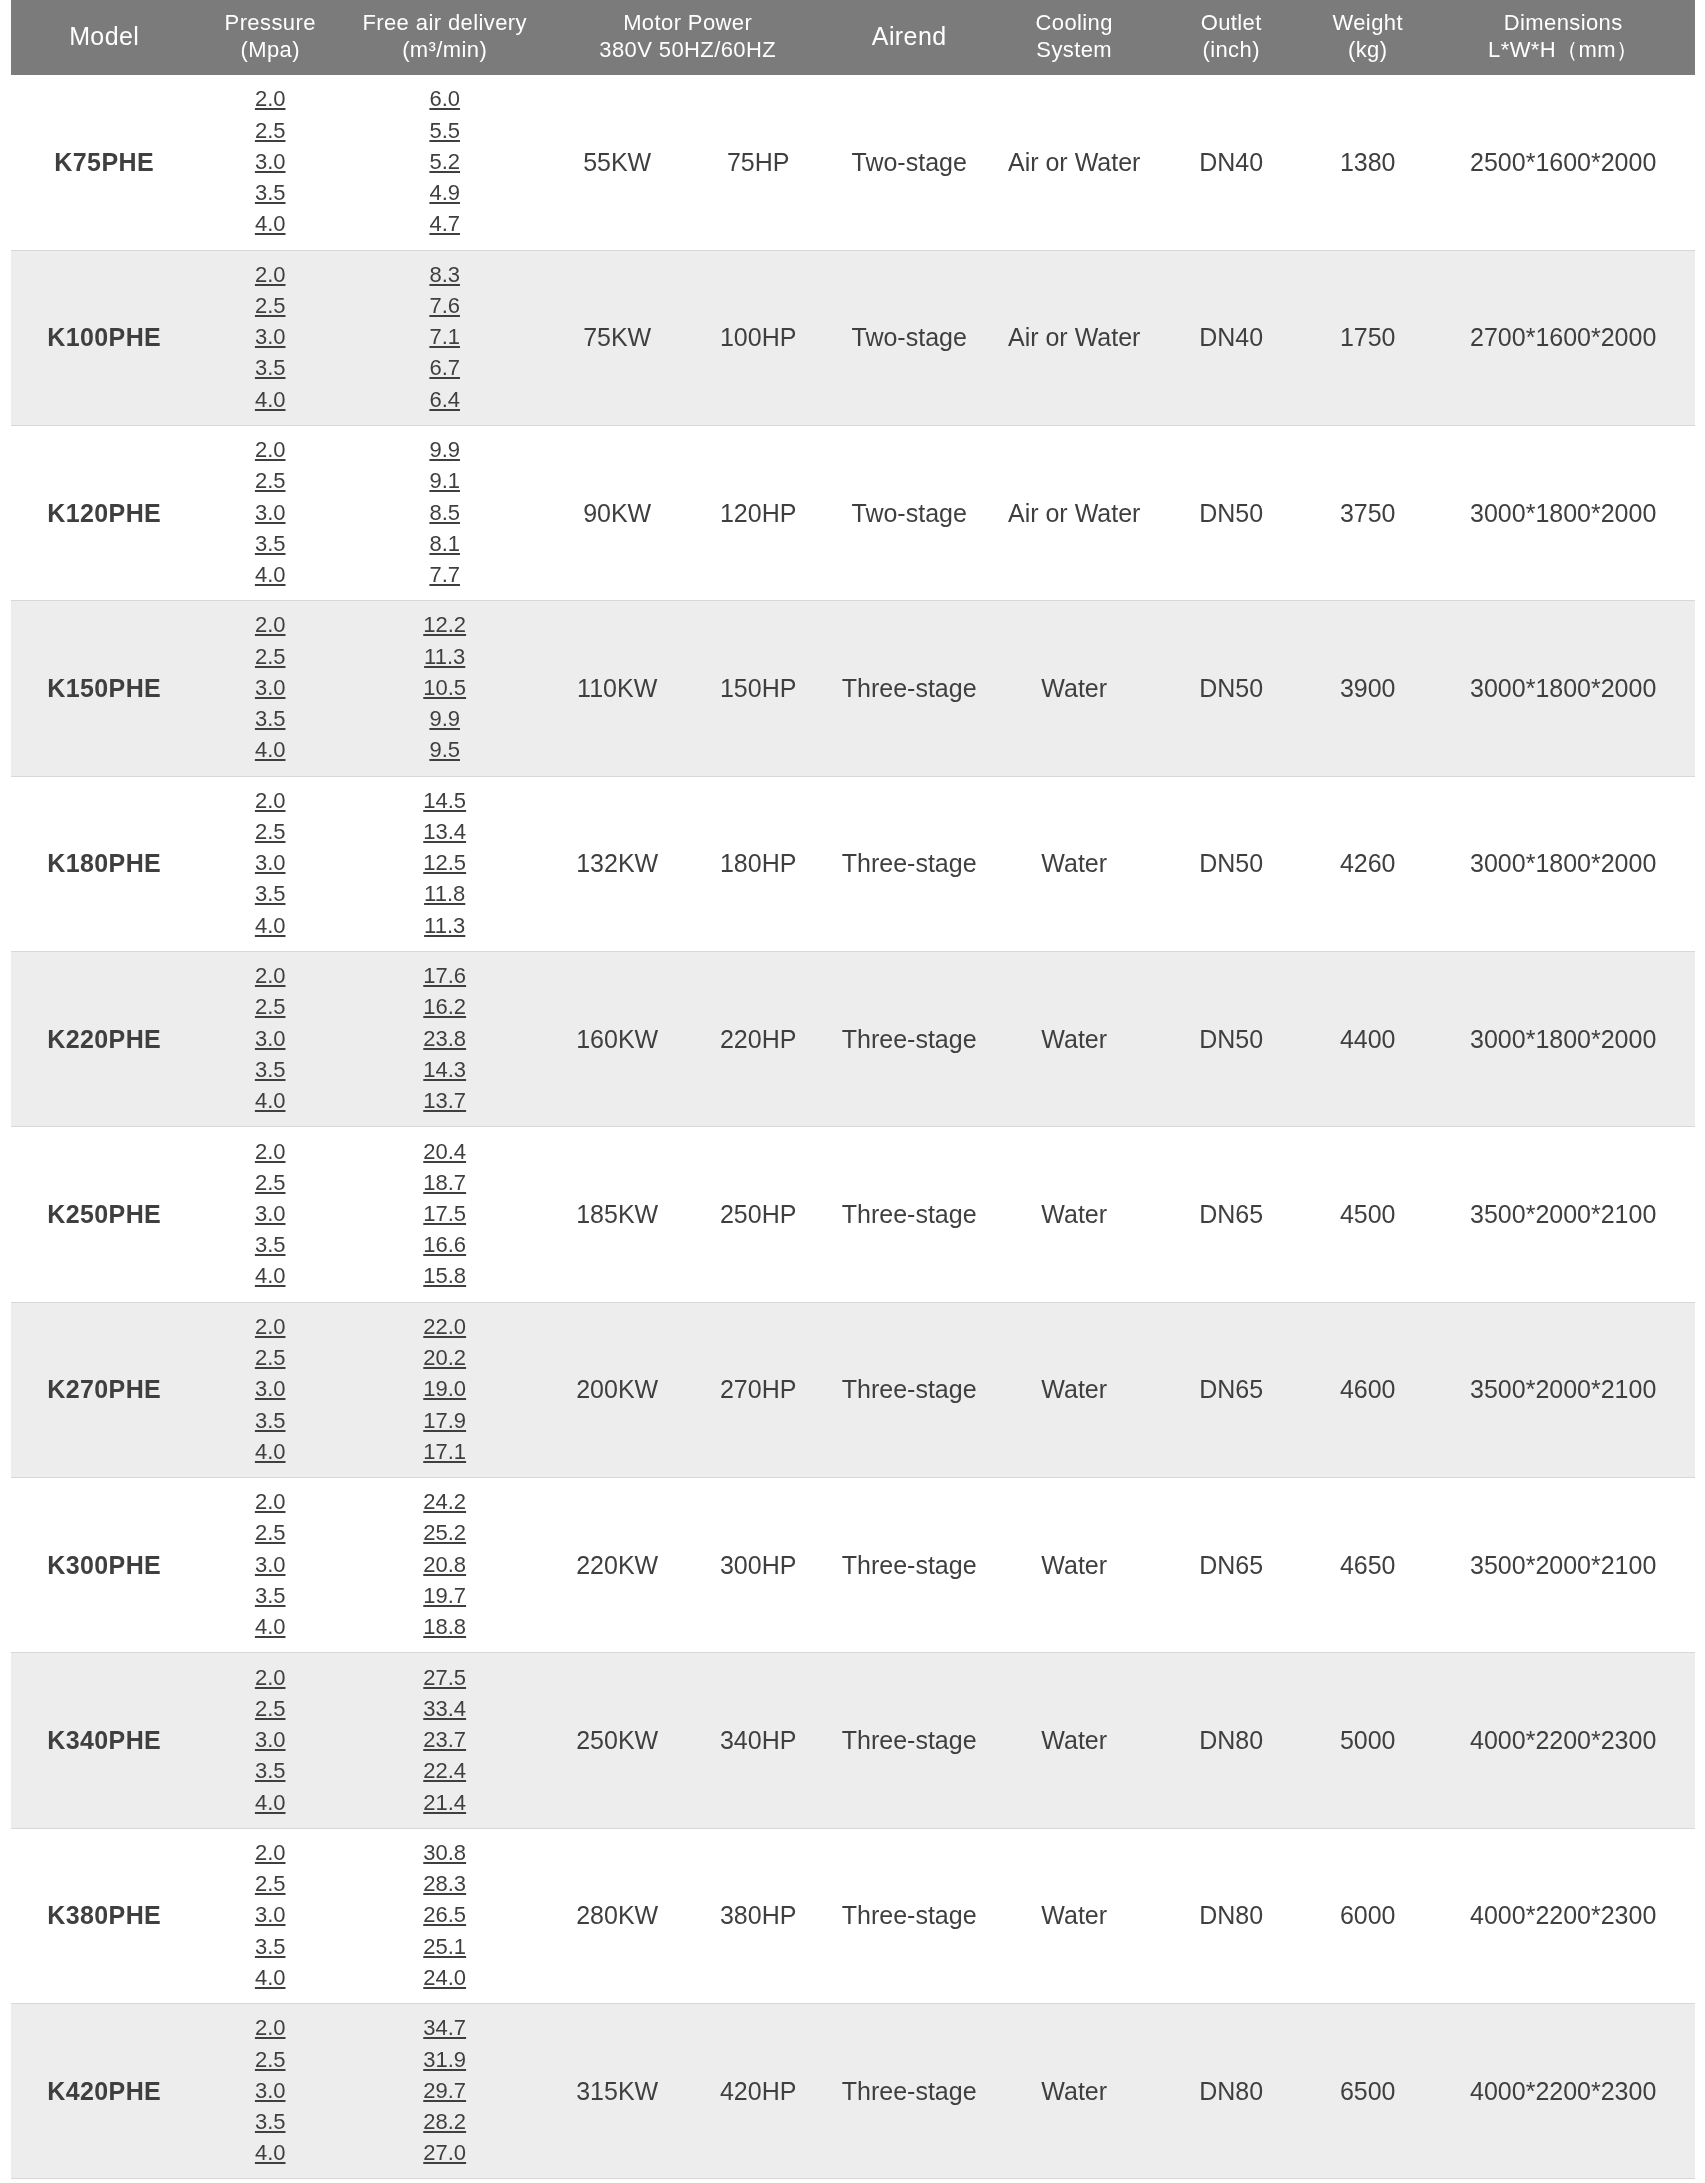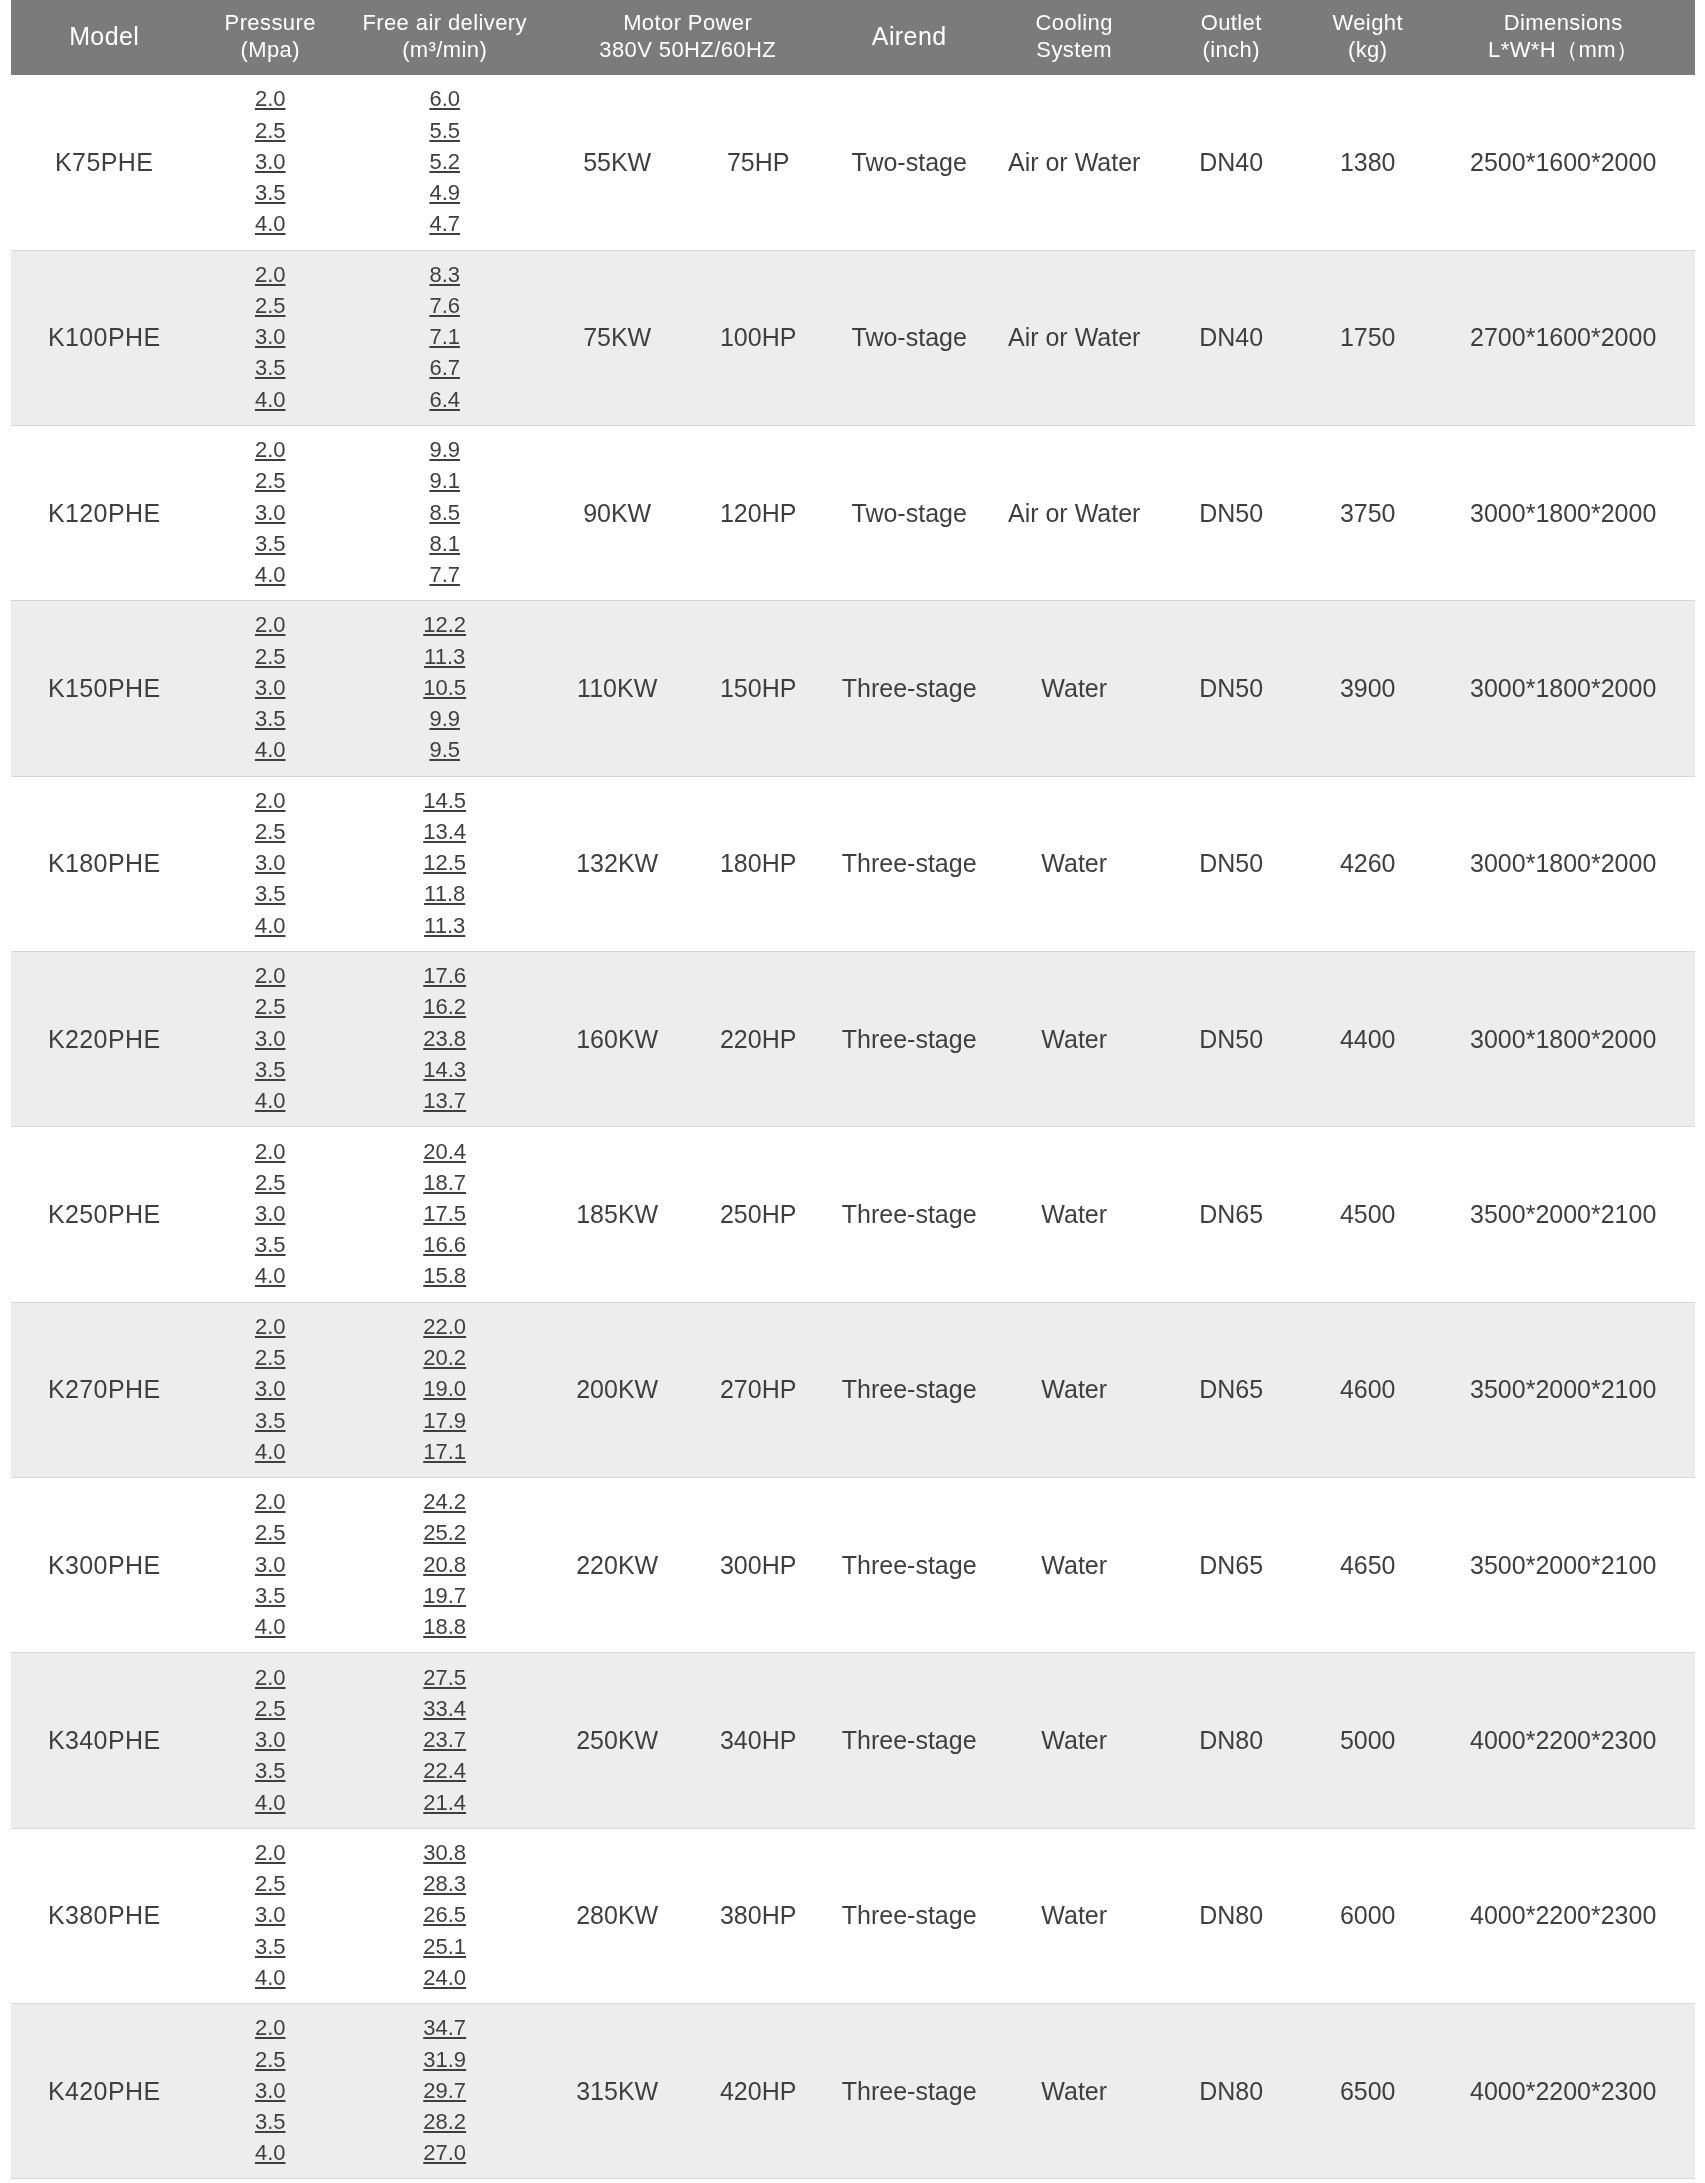--- a/index.html
+++ b/index.html
@@ -52,20 +52,21 @@
     background: #ededed;
   }
   table.spec tbody tr td.pressure-cell,
   table.spec tbody tr td.flow-cell {
     font-size: 22px;
     line-height: 1.42;
     padding: 8.2px 1.6px 10px 1.6px;
   }
   td.model-cell {
     letter-spacing: 0.4px;
+    font-weight: bold;
   }
   .stack {
     display: block;
     text-decoration: underline;
   }
   .stack span {
     display: block;
   }
   col.c-model { width: 187px; }
   col.c-press { width: 145px; }

